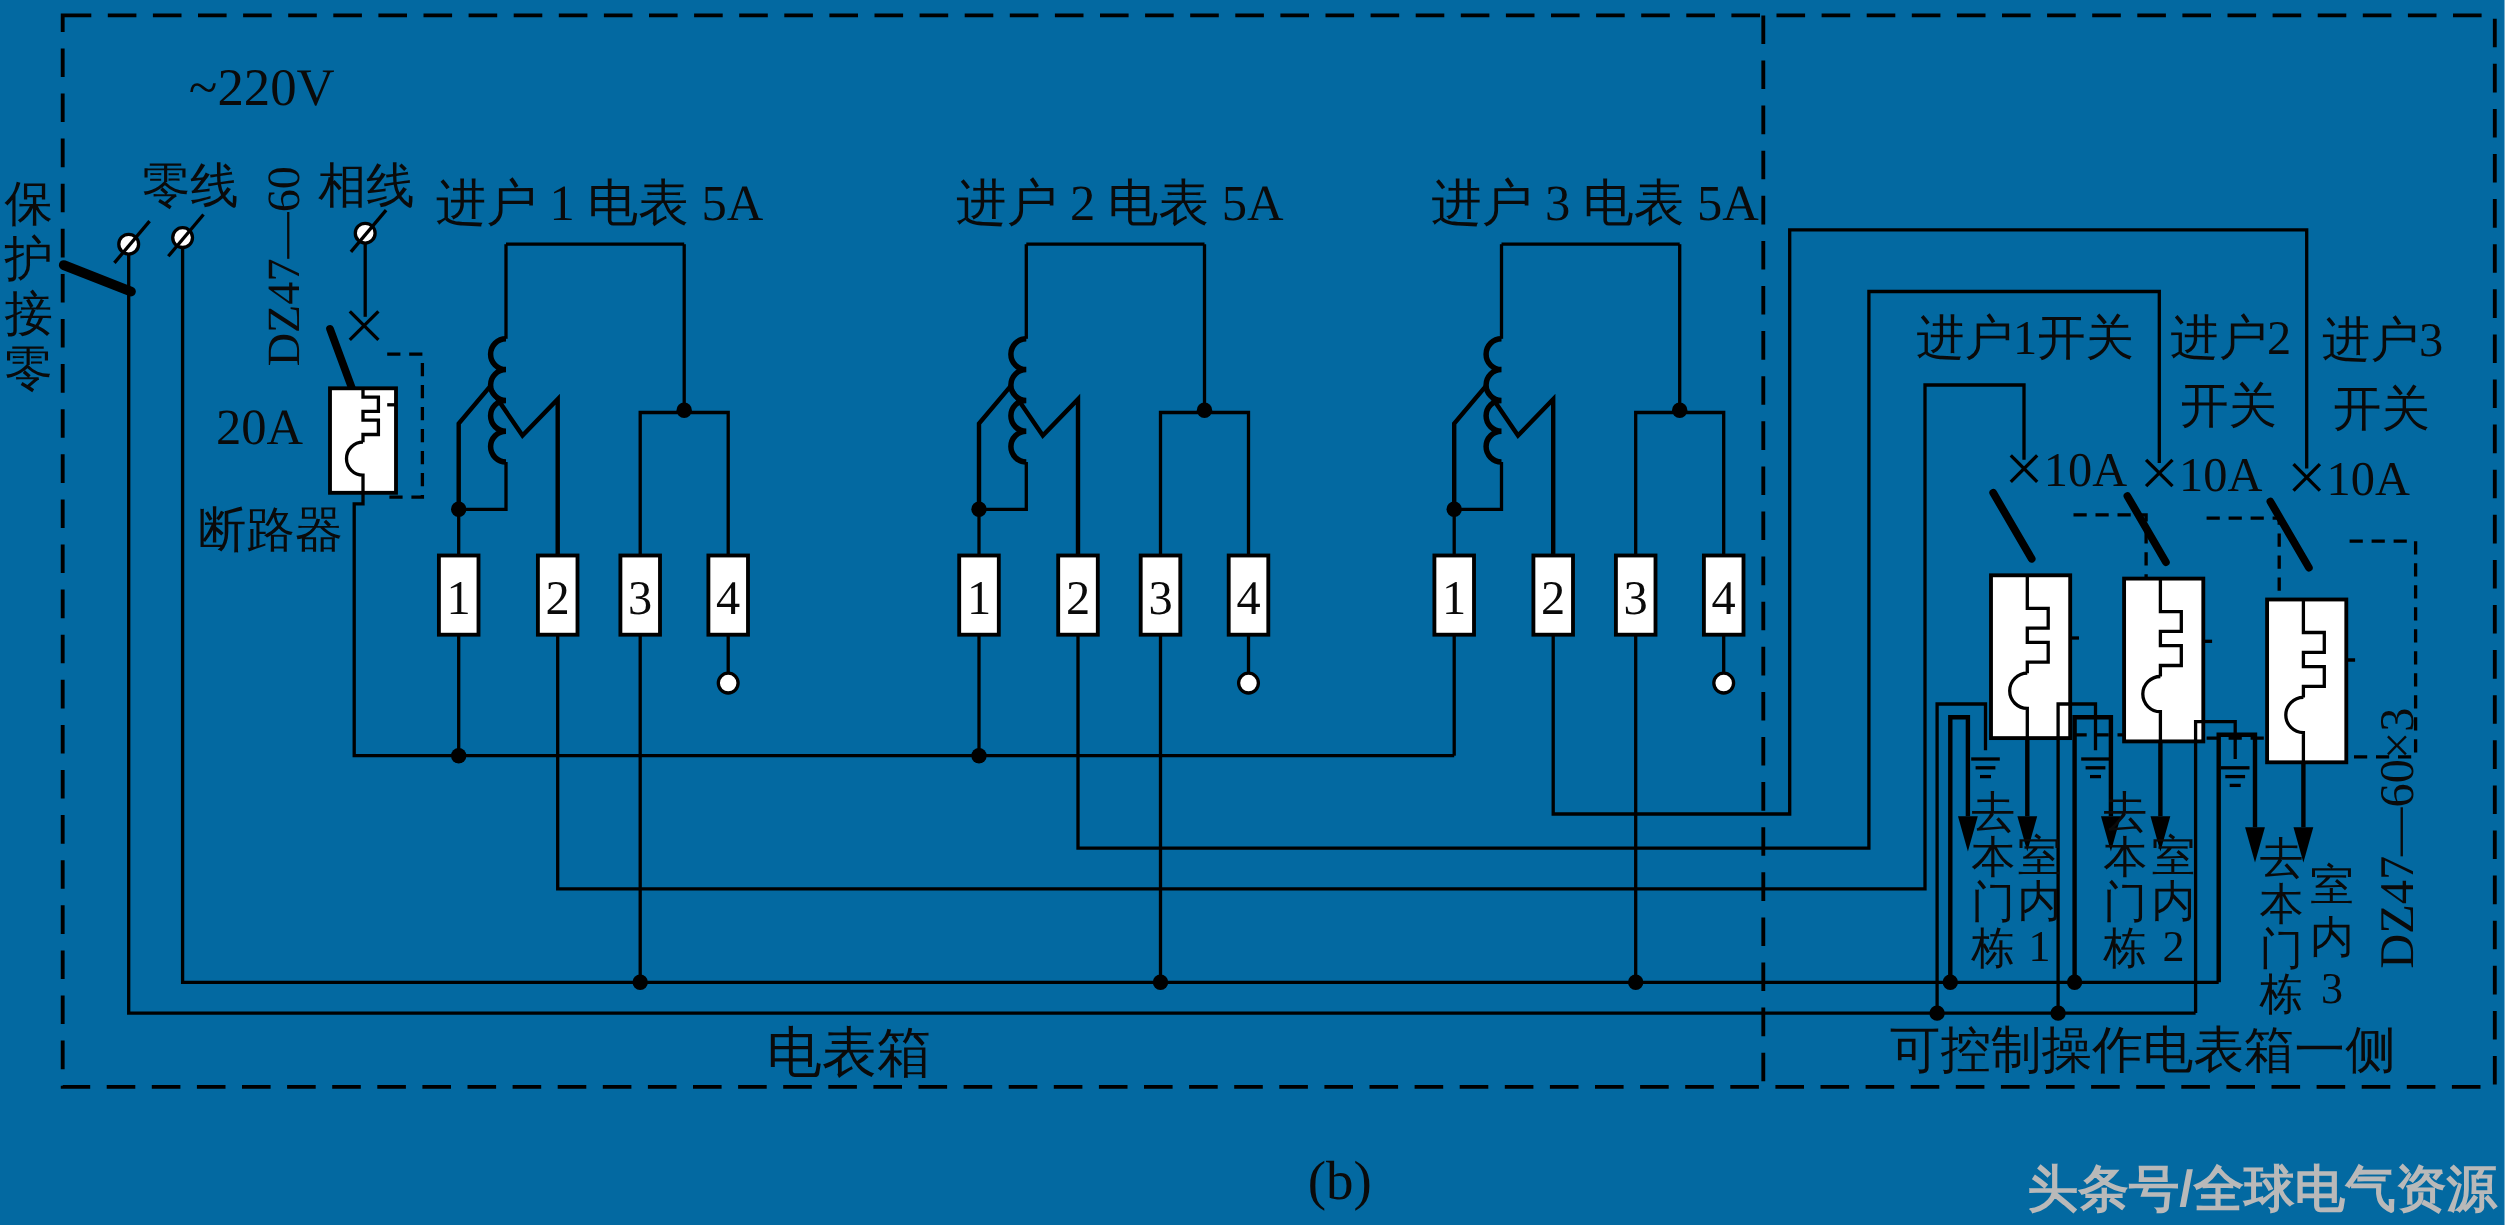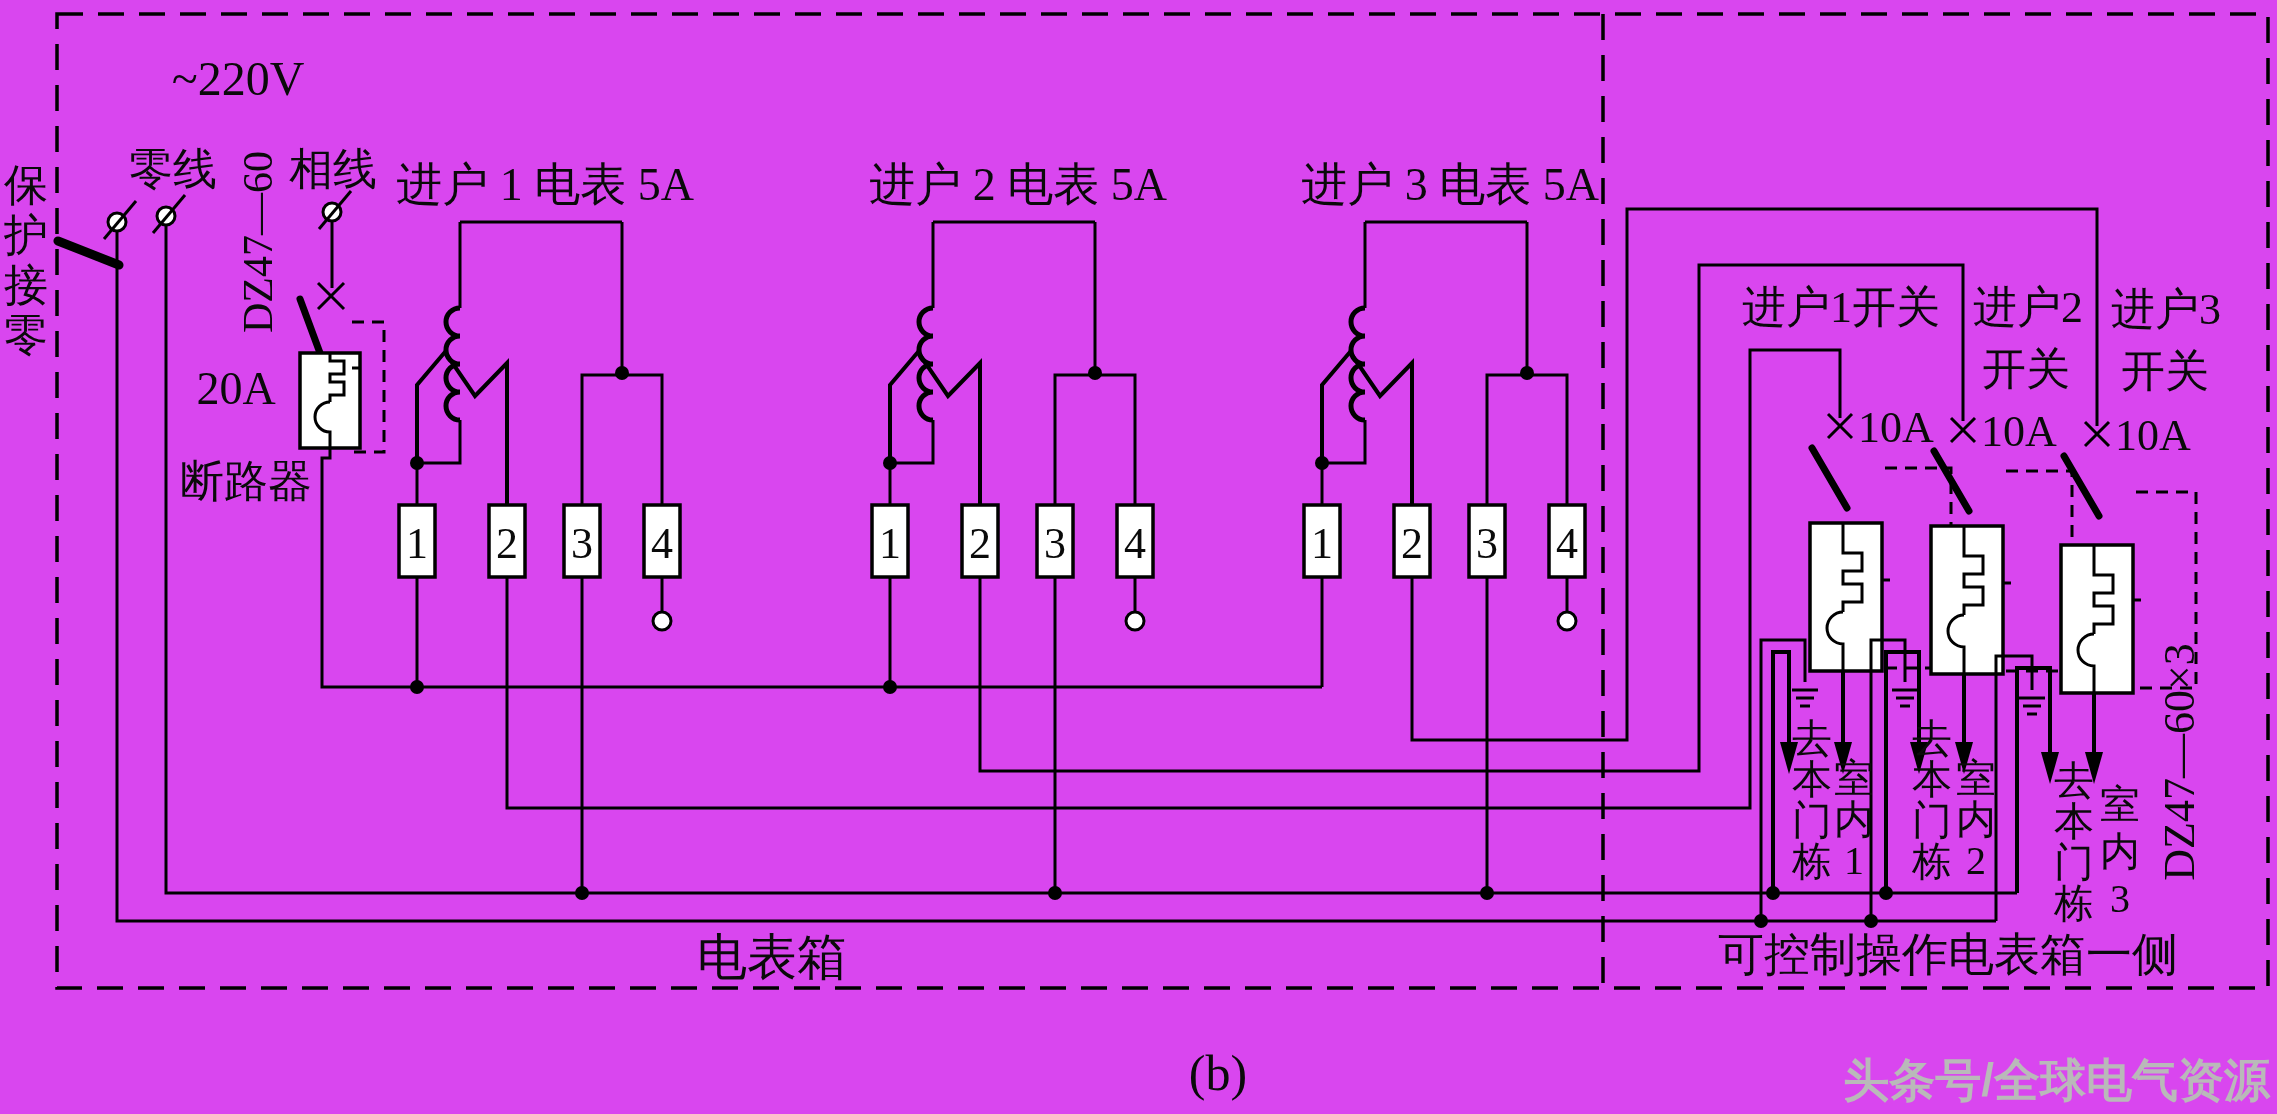--- a/index.html
+++ b/index.html
@@ -1,16 +1,16 @@
 <!DOCTYPE html>
 <html><head>
 <meta charset="utf-8">
 <style>
   html,body{margin:0;padding:0;background:#ffffff;}
-  .stage{width:2277px;height:1114px;position:relative;background:#d946ef;overflow:hidden;}
+  .stage{width:2277px;height:1114px;position:relative;background:#0369a1;overflow:hidden;}
   svg{display:block;}
   .w  {stroke:#000;fill:none;stroke-width:3;}
   .w4 {stroke:#000;fill:none;stroke-width:4;}
   .coil{stroke:#000;fill:none;stroke-width:5;}
   .lever{stroke:#000;fill:none;stroke-width:7;stroke-linecap:round;}
   .bond{stroke:#000;fill:none;stroke-width:9;stroke-linecap:round;}
   .dash{stroke:#000;fill:none;stroke-width:3.5;stroke-dasharray:26 15;}
   .dash2{stroke:#000;fill:none;stroke-width:3;stroke-dasharray:12 8;}
   .dot{fill:#000;stroke:none;}
   .oc {fill:#fff;stroke:#000;stroke-width:3;}

